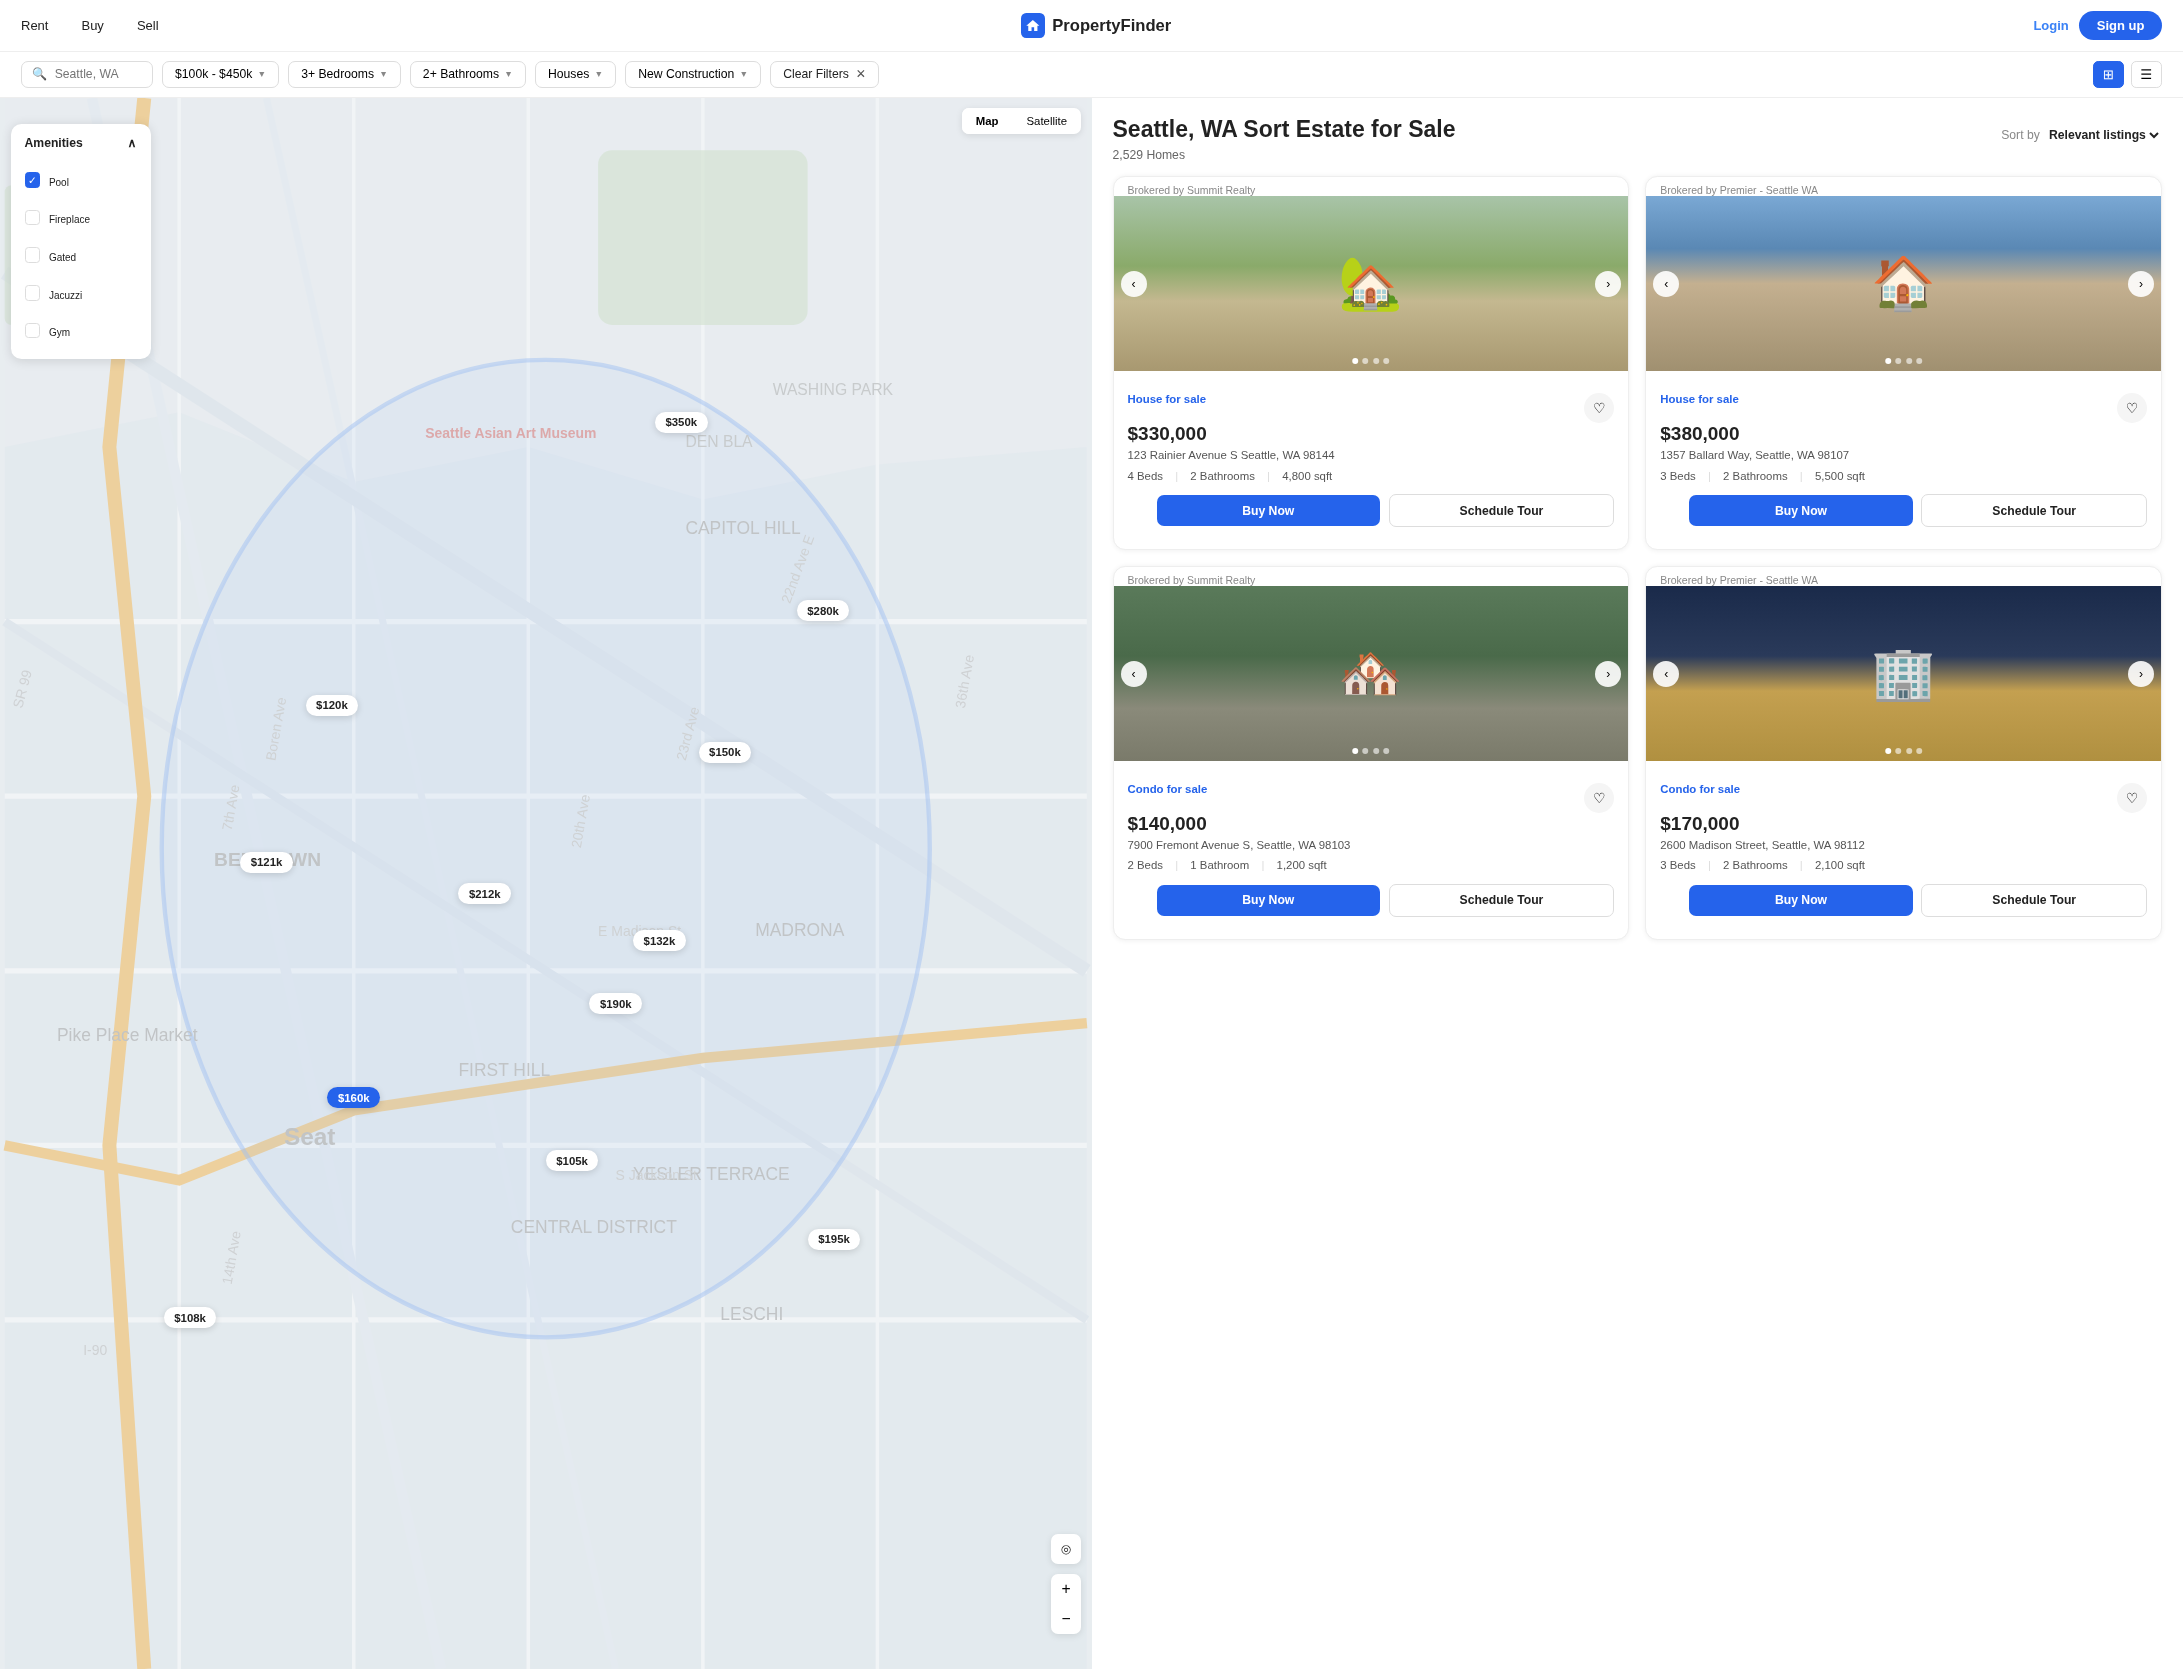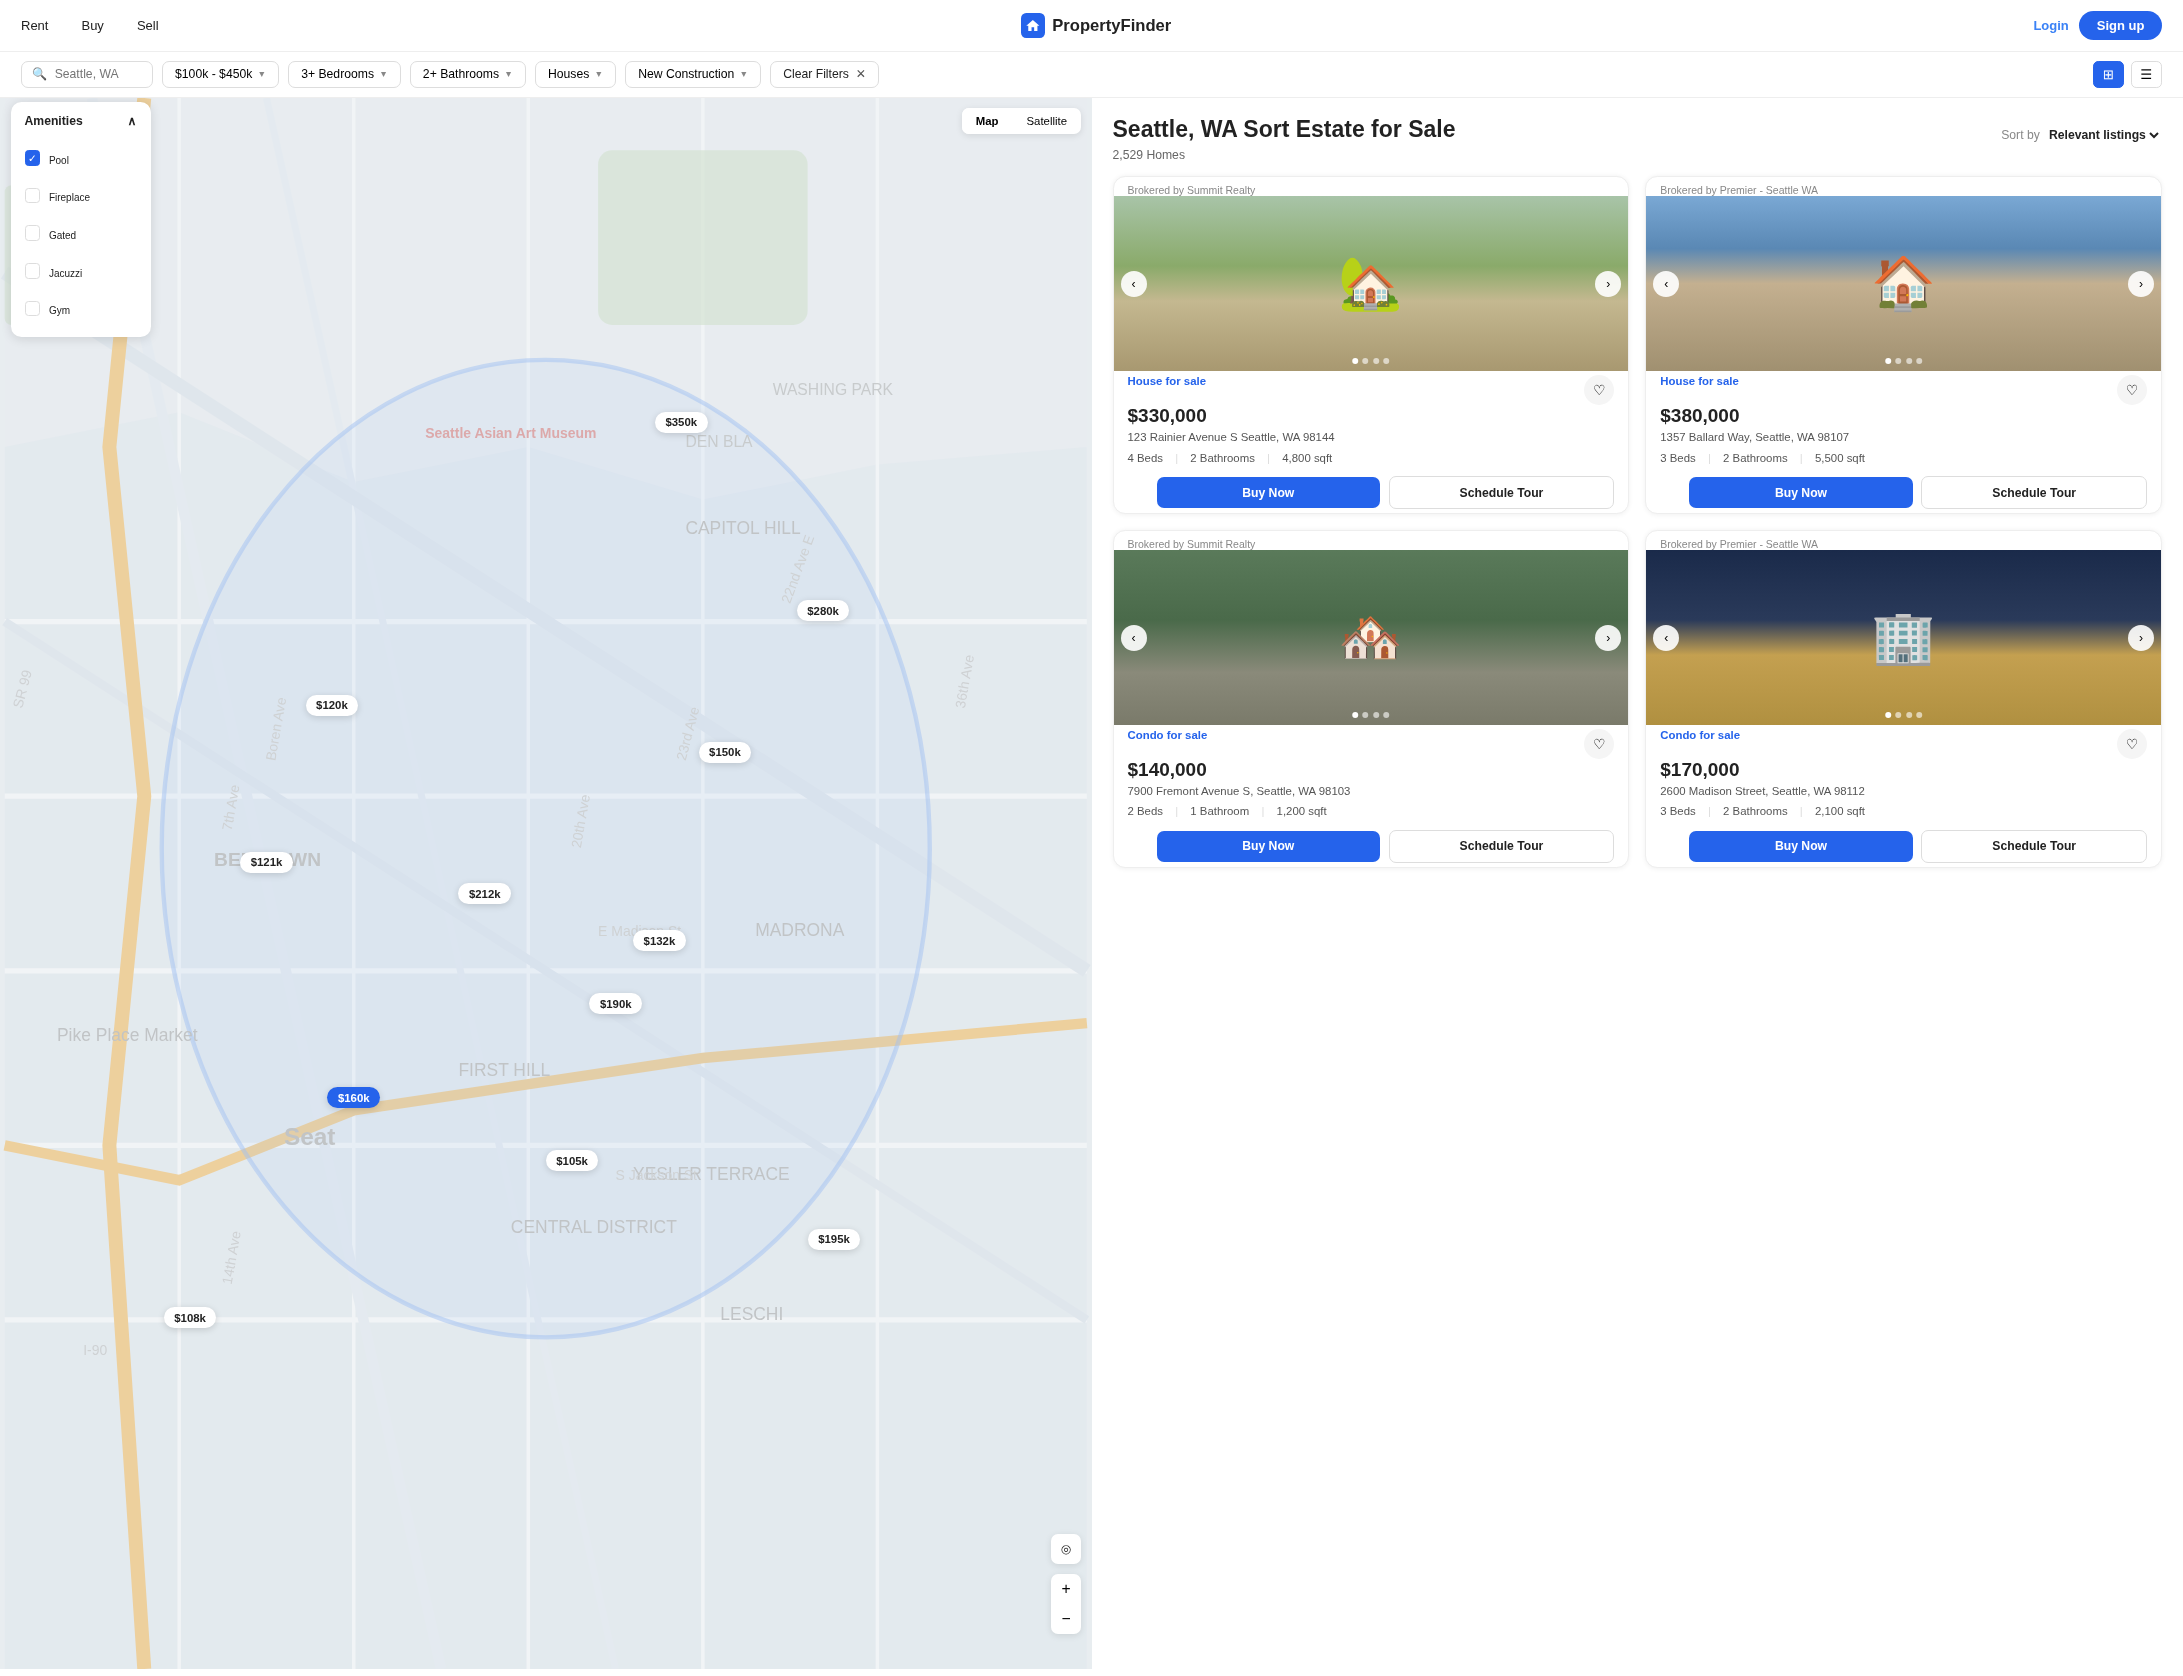--- a/index.html
+++ b/index.html
@@ -29,21 +29,21 @@
     .view-btn { border: 1.3px solid #ddd; border-radius: 5.2px; padding: 5.2px 8.7px; cursor: pointer; background: #fff; }
     .view-btn.active { background: #2563eb; color: #fff; border-color: #2563eb; }
 
     
     .main-layout { display: flex; height: calc(100vh - 105px); overflow: hidden; }
 
     
     .map-side { width: 50%; position: relative; background: #e8edf0; overflow: hidden; flex-shrink: 0; }
     .map-bg { width: 100%; height: 100%; background: #e8edf0; position: relative; }
     
-    .amenities-panel { position: absolute; top: 4px; left: 10.5px; background: #fff; border-radius: 10.5px; padding: 12.2px 14px; box-shadow: 0 1.7px 10.5px rgba(0,0,0,0.12); min-width: 140px; z-index: 10; }
+    .amenities-panel { position: absolute; top: 26px; left: 10.5px; background: #fff; border-radius: 10.5px; padding: 12.2px 14px; box-shadow: 0 1.7px 10.5px rgba(0,0,0,0.12); min-width: 140px; z-index: 10; }
     .amenities-header { display: flex; align-items: center; justify-content: space-between; font-weight: 600; font-size: 12.2px; margin-bottom: 10.5px; cursor: pointer; }
     .amenity-item { display: flex; align-items: flex-end; gap: 8.7px; margin-bottom: 8.7px; cursor: pointer; font-size: 10px; margin-top: 22px; }
     .amenity-checkbox { width: 15.7px; height: 15.7px; border: 1.7px solid #ddd; border-radius: 3.5px; display: flex; align-items: center; justify-content: center; flex-shrink: 0; }
     .amenity-checkbox.checked { background: #2563eb; border-color: #2563eb; }
     .amenity-checkbox.checked::after { content: '✓'; color: white; font-size: 10.5px; }
     
     .map-toggle { position: absolute; top: 10.5px; right: 10.5px; background: #fff; border-radius: 7px; display: flex; overflow: hidden; box-shadow: 0 1.7px 7px rgba(0,0,0,0.1); z-index: 10; }
     .map-toggle-btn { padding: 7px 14px; font-size: 11.4px; cursor: pointer; border: none; background: transparent; }
     .map-toggle-btn.active { background: #fff; font-weight: 600; }
     .map-zoom { position: absolute; bottom: 35px; right: 10.5px; background: #fff; border-radius: 7px; box-shadow: 0 1.7px 7px rgba(0,0,0,0.1); z-index: 10; display: flex; flex-direction: column; }
@@ -66,21 +66,21 @@
     
     .property-grid { display: grid; grid-template-columns: 1fr 1fr; gap: 16px; }
     .property-card { border: 0.9px solid #eee; border-radius: 12.2px; overflow: hidden; background: #fff; box-shadow: 0 0.9px 5.2px rgba(0,0,0,0.06); }
     .property-img-wrap { position: relative; height: 175px; background: #ccc; overflow: hidden; }
     .img-nav-btn { position: absolute; top: 50%; transform: translateY(-50%); background: rgba(255,255,255,0.9); border: none; border-radius: 50%; width: 26px; height: 26px; cursor: pointer; display: flex; align-items: center; justify-content: center; font-size: 12.2px; z-index: 2; }
     .img-nav-btn.left { left: 7px; }
     .img-nav-btn.right { right: 7px; }
     .img-dots { position: absolute; bottom: 7px; left: 50%; transform: translateX(-50%); display: flex; gap: 4.4px; }
     .img-dot { width: 6.1px; height: 6.1px; border-radius: 50%; background: rgba(255,255,255,0.6); }
     .img-dot.active { background: #fff; }
-    .property-body { padding: 4px 14px; }
+    .property-body { padding: 22px 14px; }
     .property-type { font-size: 11.4px; font-weight: 600; color: #2563eb; margin-bottom: 3.5px; }
     .property-price { font-size: 19px; font-weight: 700; margin-bottom: 3.5px; }
     .property-address { font-size: 11.4px; color: #555; margin-bottom: 8.7px; }
     .property-details { display: flex; gap: 12.2px; font-size: 11.4px; color: #555; margin-bottom: 12.2px; }
     .property-detail { display: flex; align-items: center; gap: 3.5px; }
     .property-detail-sep { color: #ddd; }
     .property-actions { display: flex; gap: 8.7px; align-items: center; }
     .btn-buy { background: #2563eb; color: #fff; border: none; border-radius: 7px; padding: 8.7px 17.5px; font-weight: 600; cursor: pointer; font-size: 12.2px; flex: 1; margin-left: 29px; }
     .btn-tour { background: #fff; color: #222; border: 1.3px solid #ddd; border-radius: 7px; padding: 8.7px 17.5px; font-weight: 600; cursor: pointer; font-size: 12.2px; flex: 1; }
     .wishlist-btn { width: 30px; height: 30px; border-radius: 50%; background: #f5f5f5; border: none; cursor: pointer; display: flex; align-items: center; justify-content: center; font-size: 14px; margin-left: auto; }

